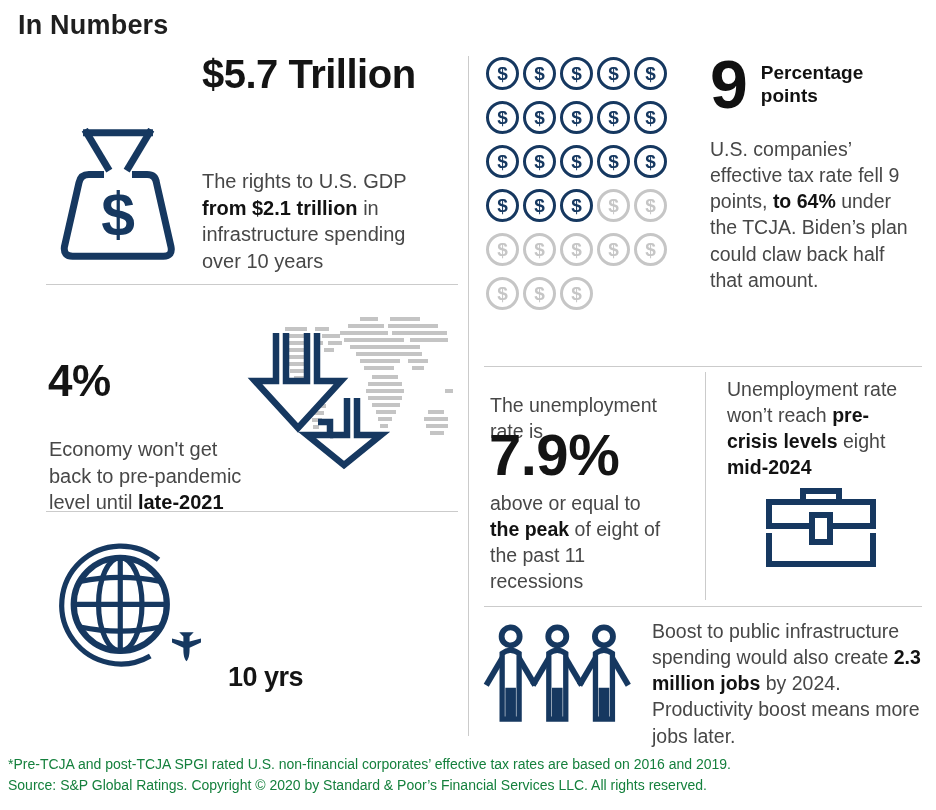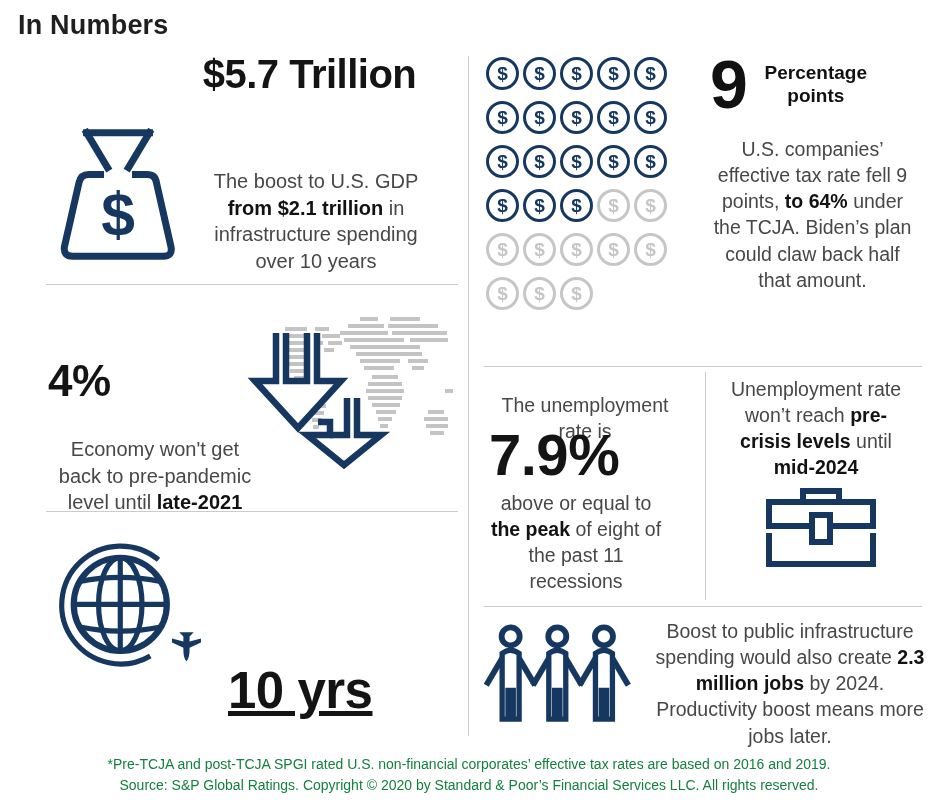--- a/index.html
+++ b/index.html
@@ -1,17 +1,17 @@
 <!DOCTYPE html>
 <html><head>
 <meta charset="utf-8">
 <style>
   html,body{margin:0;padding:0;background:#fff;}
   .canvas{position:relative;width:936px;height:810px;background:#fff;overflow:hidden;
-          font-family:"Liberation Sans",sans-serif;text-align:center;}
+          font-family:"Liberation Sans",sans-serif;}
   .abs{position:absolute;}
   .title{font-size:27px;font-weight:700;color:#1f1f1f;letter-spacing:.2px;}
   .vdiv{width:1px;background:#cbcbcb;}
   .hdiv{height:1px;background:#cbcbcb;}
   .body-text{font-size:20px;line-height:1.33;color:#474747;}
   .body-text b{color:#121212;font-weight:700;}
   .body-sm{font-size:19.5px;line-height:1.34;color:#474747;}
   .body-sm b{color:#121212;font-weight:700;}
   .stat-xl{font-weight:700;color:#141414;line-height:1.14;letter-spacing:-.5px;}
   .coin-row{display:flex;gap:4px;margin-bottom:11px;}
@@ -40,21 +40,21 @@
       <g fill="none" stroke="#163860" stroke-width="6" stroke-linejoin="round" stroke-linecap="square">
         <path d="M38,4 H92"></path>
         <path d="M38,4 L56,34"></path>
         <path d="M92,4 L74,34"></path>
         <path d="M50,40 H40 Q33,40 31.5,47 L19,102 Q18,110 26,110 H104 Q112,110 110.5,102 L98,47 Q97,40 90,40 H80"></path>
       </g>
       <text x="65" y="92" font-size="52" font-weight="700" text-anchor="middle" fill="#163860" font-family="Liberation Sans, sans-serif">$</text>
     </svg>
   </div>
   <div class="abs stat-xl" style="left:202px;top:52px;width:215px;font-size:40px;">$5.7 Trillion</div>
-  <div class="abs body-text" style="left:202px;top:168px;width:228px;"><span>The boost to U.S. GDP </span><b>from $2.1 trillion</b><span> in infrastructure spending over 10 years</span></div>
+  <div class="abs body-text" style="left:202px;top:168px;width:228px;"><span>The rights to U.S. GDP </span><b>from $2.1 trillion</b><span> in infrastructure spending over 10 years</span></div>
 
   <div class="abs hdiv" style="left:46px;top:284px;width:412px;"></div>
 
   <div class="abs stat-xl" style="left:48px;top:356px;font-size:44px;">4%</div>
   <div class="abs body-text" style="left:49px;top:436px;width:212px;"><span>Economy won't get back to pre-pandemic level until </span><b>late-2021</b></div>
 
   <div class="abs" style="left:240px;top:315px;">
     <svg width="220" height="160" viewBox="0 0 220 160">
       <g fill="#c4c4c4">
         <rect x="45" y="12" width="22" height="4"></rect>
@@ -126,21 +126,21 @@
         <circle cx="66" cy="62" r="45" stroke-width="6"></circle>
         <ellipse cx="66" cy="62" rx="21" ry="45" stroke-width="5"></ellipse>
         <line x1="66" y1="17" x2="66" y2="107" stroke-width="5"></line>
         <line x1="21" y1="62" x2="111" y2="62" stroke-width="5"></line>
         <path d="M27,40 Q66,32 105,40" stroke-width="5"></path>
         <path d="M27,84 Q66,92 105,84" stroke-width="5"></path>
       </g>
       <path transform="translate(130,102)" d="M0,15 C3,12 3,6 3,2 L14,-3 L14,-7 L3,-4 L3,-9 L7,-13 L-7,-13 L-3,-9 L-3,-4 L-14,-7 L-14,-3 L-3,2 C-3,6 -3,12 0,15 Z" fill="#163860"></path>
     </svg>
   </div>
-  <div class="abs stat-xl" style="left:228px;top:662px;font-size:51px;text-decoration:underline;">10 yrs</div>
+  <div class="abs stat-xl" style="left:228px;top:662px;font-size:27px;">10 yrs</div>
 
   <div class="abs" style="left:486px;top:57px;">
       <div class="coin-row">
         <span class="coin coin-dark">$</span>
         <span class="coin coin-dark">$</span>
         <span class="coin coin-dark">$</span>
         <span class="coin coin-dark">$</span>
         <span class="coin coin-dark">$</span>
       </div>
       <div class="coin-row">
@@ -184,21 +184,21 @@
   <div class="abs body-sm" style="left:710px;top:136px;width:205px;"><span>U.S. companies’ effective tax rate fell 9 points, </span><b>to 64%</b><span> under the TCJA. Biden’s plan could claw back half that amount.</span></div>
 
   <div class="abs hdiv" style="left:484px;top:366px;width:438px;"></div>
 
   <div class="abs body-sm" style="left:490px;top:392px;width:190px;">The unemployment rate is</div>
   <div class="abs stat-xl" style="left:489px;top:422px;font-size:58px;">7.9%</div>
   <div class="abs body-sm" style="left:490px;top:490px;width:172px;"><span>above or equal to </span><b>the peak</b><span> of eight of the past 11 recessions</span></div>
 
   <div class="abs vdiv" style="left:705px;top:372px;height:228px;"></div>
 
-  <div class="abs body-sm" style="left:727px;top:376px;width:178px;"><span>Unemployment rate won’t reach </span><b>pre-crisis levels</b><span> until </span><b>mid-2024</b></div>
+  <div class="abs body-sm" style="left:727px;top:376px;width:178px;"><span>Unemployment rate won’t reach </span><b>pre-crisis levels</b><span> eight </span><b>mid-2024</b></div>
   <div class="abs" style="left:765px;top:486px;">
     <svg width="112" height="84" viewBox="0 0 112 84">
       <g fill="none" stroke="#163860" stroke-width="6" stroke-linejoin="miter">
         <path d="M38,13 V5 H74 V13"></path>
         <rect x="4" y="16" width="104" height="24"></rect>
         <path d="M4,47 V78 H108 V47"></path>
       </g>
       <rect x="47" y="29" width="18" height="27" fill="#ffffff" stroke="#163860" stroke-width="6"></rect>
     </svg>
   </div>

